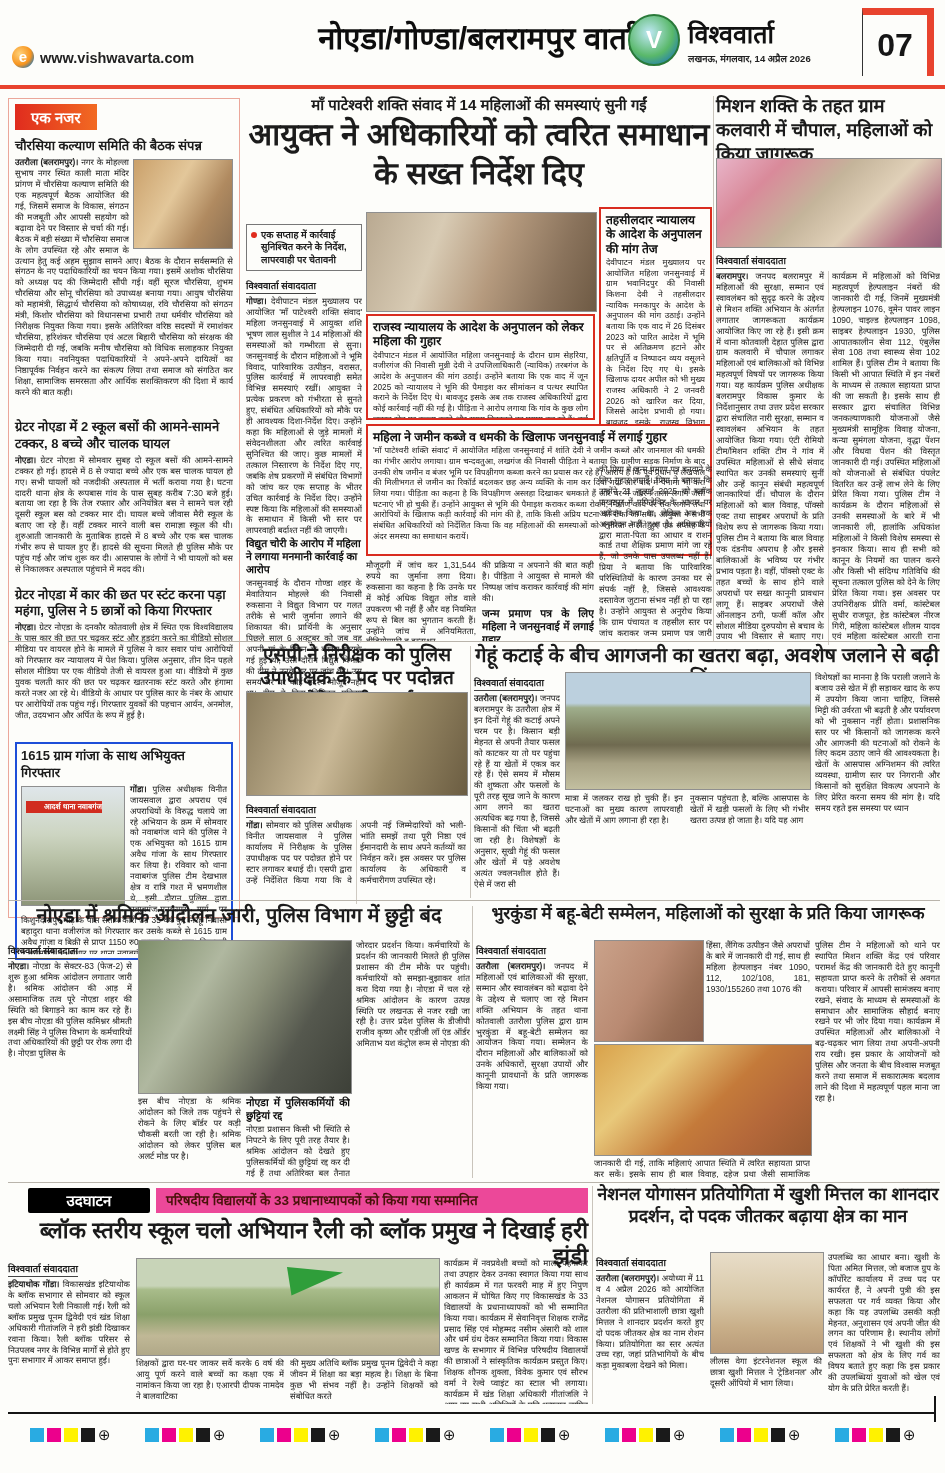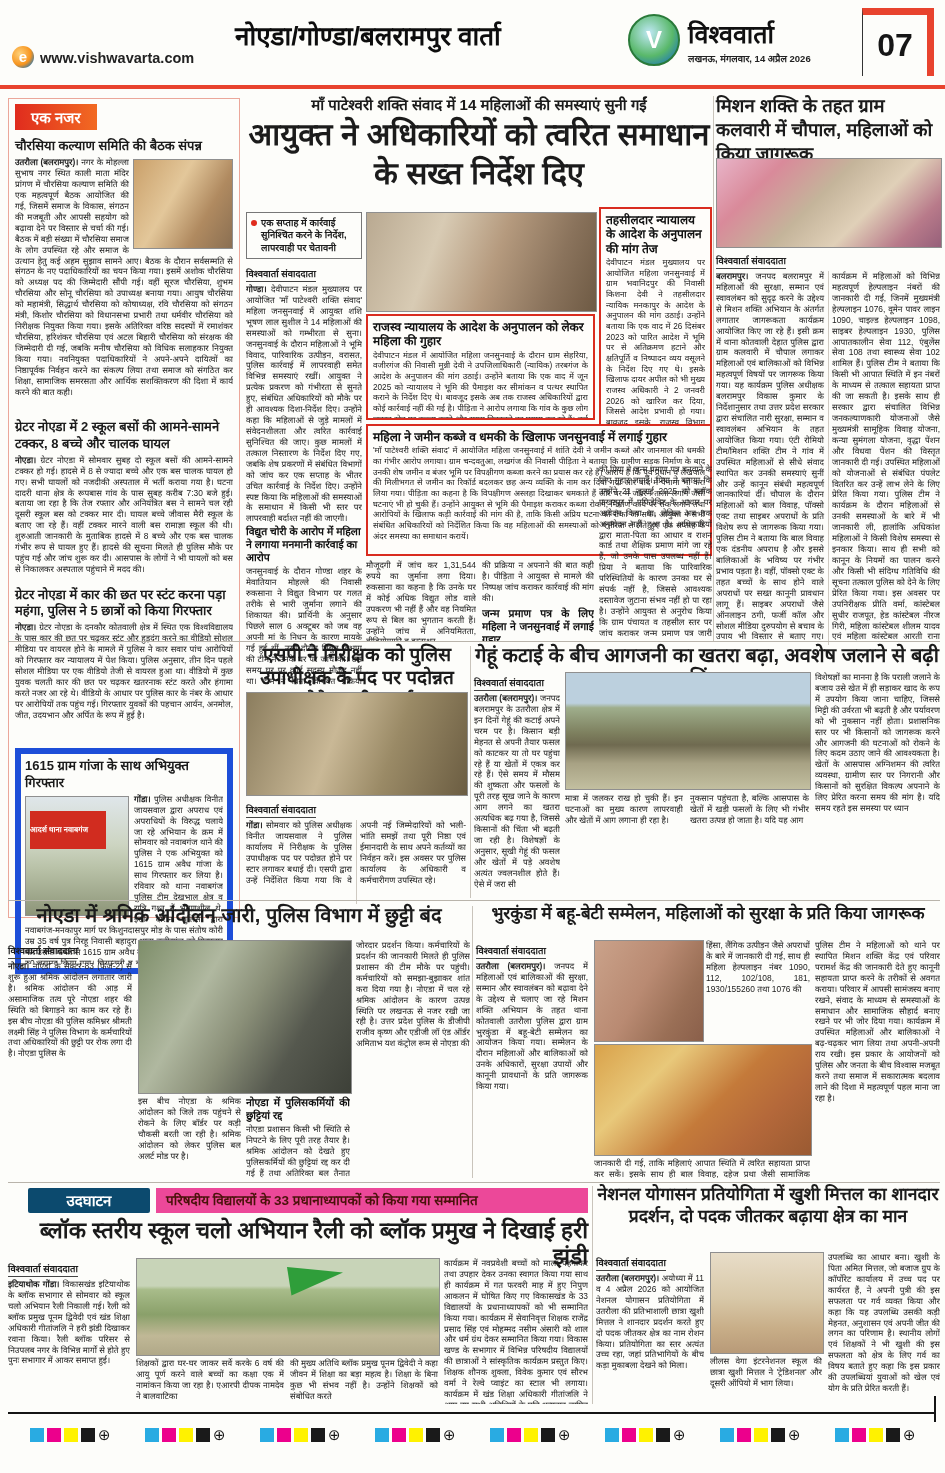--- a/index.html
+++ b/index.html
@@ -16,45 +16,45 @@
   .subhl{font-weight:bold;font-size:10.5px;line-height:1.25;margin:3px 0 2px;color:#111;}
   .cols2{column-count:2;column-gap:8px;column-rule:1px solid #cfcac2;}
   .vrule{background:#c9c4bb;width:1px;}
   .hrule{background:#b9b4ab;height:1px;}
   
   #red-rule{left:0;top:85px;width:945px;height:4px;background:#e8432e;}
   #site-icon{left:12px;top:46px;width:22px;height:22px;border-radius:50%;
      background:radial-gradient(circle at 35% 35%,#ffd27a,#f7941e 55%,#1b75bb 85%);
      color:#fff;font-weight:bold;font-size:15px;text-align:center;line-height:22px;}
   #site-url{left:40px;top:50px;font-weight:bold;font-size:14.5px;color:#222;}
-  #edition-title{left:235px;top:22px;width:400px;font-size:26px;font-weight:bold;text-align:left;line-height:1.1;color:#0d0d0d;}
+  #edition-title{left:235px;top:22px;width:400px;font-size:31px;font-weight:bold;text-align:right;line-height:1.1;color:#0d0d0d;}
   #vv-logo{left:628px;top:14px;width:48px;height:48px;border-radius:50%;
      background:radial-gradient(circle at 40% 35%,#bfe8f5,#59b86a 55%,#1b75bb 90%);
      border:2px solid #2a7a3a;color:#fff;font-weight:bold;font-size:24px;text-align:center;line-height:48px;}
   #brand-name{left:688px;top:16px;font-size:25px;font-weight:bold;color:#101010;}
   #brand-date{left:688px;top:52px;font-size:9.5px;font-weight:bold;color:#222;}
   #pageno-box{left:862px;top:8px;width:72px;height:68px;border-top:7px solid #e8432e;border-right:7px solid #e8432e;
      border-left:1px solid #333;box-sizing:border-box;text-align:center;}
   #pageno{font-size:32px;font-weight:bold;line-height:60px;color:#161616;}
   
   #leftcol{left:8px;top:98px;width:232px;height:820px;border:1px solid #eba79a;box-sizing:border-box;padding:5px 6px;}
   #eknajar-label{display:inline-block;background:linear-gradient(90deg,#e02c1e,#f26a22);color:#fff;
      font-weight:bold;font-size:15px;padding:3px 16px;margin-bottom:4px;}
   .lc-hl{font-size:13px;font-weight:bold;line-height:1.25;margin:4px 0 3px;}
   .ph-garland{float:right;width:98px;height:88px;margin:2px 0 2px 4px;
      background:linear-gradient(120deg,#caa06a,#e3c79a 40%,#b08a60 70%,#8a6f52);}
-  #ganja-box{border:6px solid #1d4ed8;padding:4px;margin-top:6px;}
+  #ganja-box{border:2px solid #1d4ed8;padding:4px;}
   .ph-ganja{float:left;width:102px;height:118px;margin:2px 5px 2px 0;position:relative;
      background:linear-gradient(180deg,#dfe6ea,#cdd5c2 40%,#b9c2a8 60%,#8d9578);}
   .ph-ganja .banner{position:absolute;left:4px;top:14px;right:22px;background:#d12c1f;color:#fff;
-     font-size:7.5px;font-weight:bold;text-align:left;padding:14px 0;}
+     font-size:7.5px;font-weight:bold;text-align:right;padding:1px 0;}
   
   #lead-kicker{left:248px;top:94px;width:462px;font-size:15px;font-weight:bold;text-align:center;}
   #lead-hl{left:246px;top:116px;width:466px;font-size:31px;font-weight:bold;text-align:center;line-height:1.25;}
-  #lead-colA{left:246px;top:212px;width:116px;height:430px;}
+  #lead-colA{left:246px;top:224px;width:116px;height:430px;}
   #lead-note{border:1px solid #777;padding:4px 4px 4px 14px;position:relative;font-size:9.5px;font-weight:bold;line-height:1.3;margin-bottom:4px;}
   #lead-note .dot{position:absolute;left:4px;top:7px;width:6px;height:6px;border-radius:50%;background:#e02c1e;}
   .ph-meeting{left:366px;top:212px;width:229px;height:98px;
      background:linear-gradient(110deg,#b9a991,#d8cbb4 30%,#b59a7e 55%,#8a735c 80%,#6e5a44);}
   #box-revenue{left:366px;top:314px;width:229px;height:106px;}
   #box-tehsildar{left:599px;top:207px;width:113px;height:253px;}
   #box-land{left:366px;top:424px;width:346px;height:132px;}
   #lead-cap1{left:366px;top:560px;width:110px;height:82px;}
   #lead-cap2{left:482px;top:560px;width:112px;height:82px;}
   #lead-narrow{left:599px;top:464px;width:113px;height:178px;}
@@ -86,21 +86,21 @@
   #bahu-hl{left:476px;top:904px;width:464px;font-size:17px;font-weight:bold;text-align:center;line-height:1.2;}
   #bahu-col1{left:476px;top:940px;width:112px;height:238px;}
   .ph-women-indoor{left:594px;top:940px;width:108px;height:100px;
      background:linear-gradient(120deg,#caa28a,#b98a72 45%,#9a6f56 75%,#8a5f4a);}
   .ph-women-posters{left:594px;top:1044px;width:216px;height:110px;
      background:linear-gradient(135deg,#d9a24a,#e8c87a 28%,#c47a3a 55%,#b4683a 75%,#9a5a32);}
   #bahu-mid{left:706px;top:940px;width:104px;height:100px;}
   #bahu-cap{left:594px;top:1158px;width:216px;height:20px;}
   #bahu-col2{left:815px;top:940px;width:125px;height:238px;}
   
-  #udghatan-badge{left:28px;top:1188px;width:122px;height:25px;background:#0c4a6e;color:#fff;
+  #udghatan-badge{left:28px;top:1188px;width:122px;height:25px;background:#000000;color:#fff;
      font-weight:bold;font-size:15px;text-align:center;line-height:25px;border-radius:2px;}
   #rally-kicker{left:156px;top:1188px;width:432px;height:25px;background:#ec4899;color:#4a120a;
      font-weight:bold;font-size:13.5px;line-height:25px;padding-left:10px;box-sizing:border-box;}
   #rally-hl{left:8px;top:1218px;width:580px;font-size:22.5px;font-weight:bold;text-align:right;line-height:1.15;}
   #rally-col1{left:8px;top:1258px;width:122px;height:146px;}
   .ph-rally{left:136px;top:1258px;width:302px;height:96px;position:relative;
      background:linear-gradient(180deg,#c8d4b8 0 28%,#a8bc8a 32%,#8aa06a 58%,#c0b896 80%,#b0a888);}
   .ph-rally .flag{position:absolute;left:150px;top:8px;width:56px;height:30px;background:#2f9e3a;
      clip-path:polygon(0 0,100% 18%,8% 95%);}
   #rally-cap1{left:136px;top:1358px;width:148px;height:46px;}

